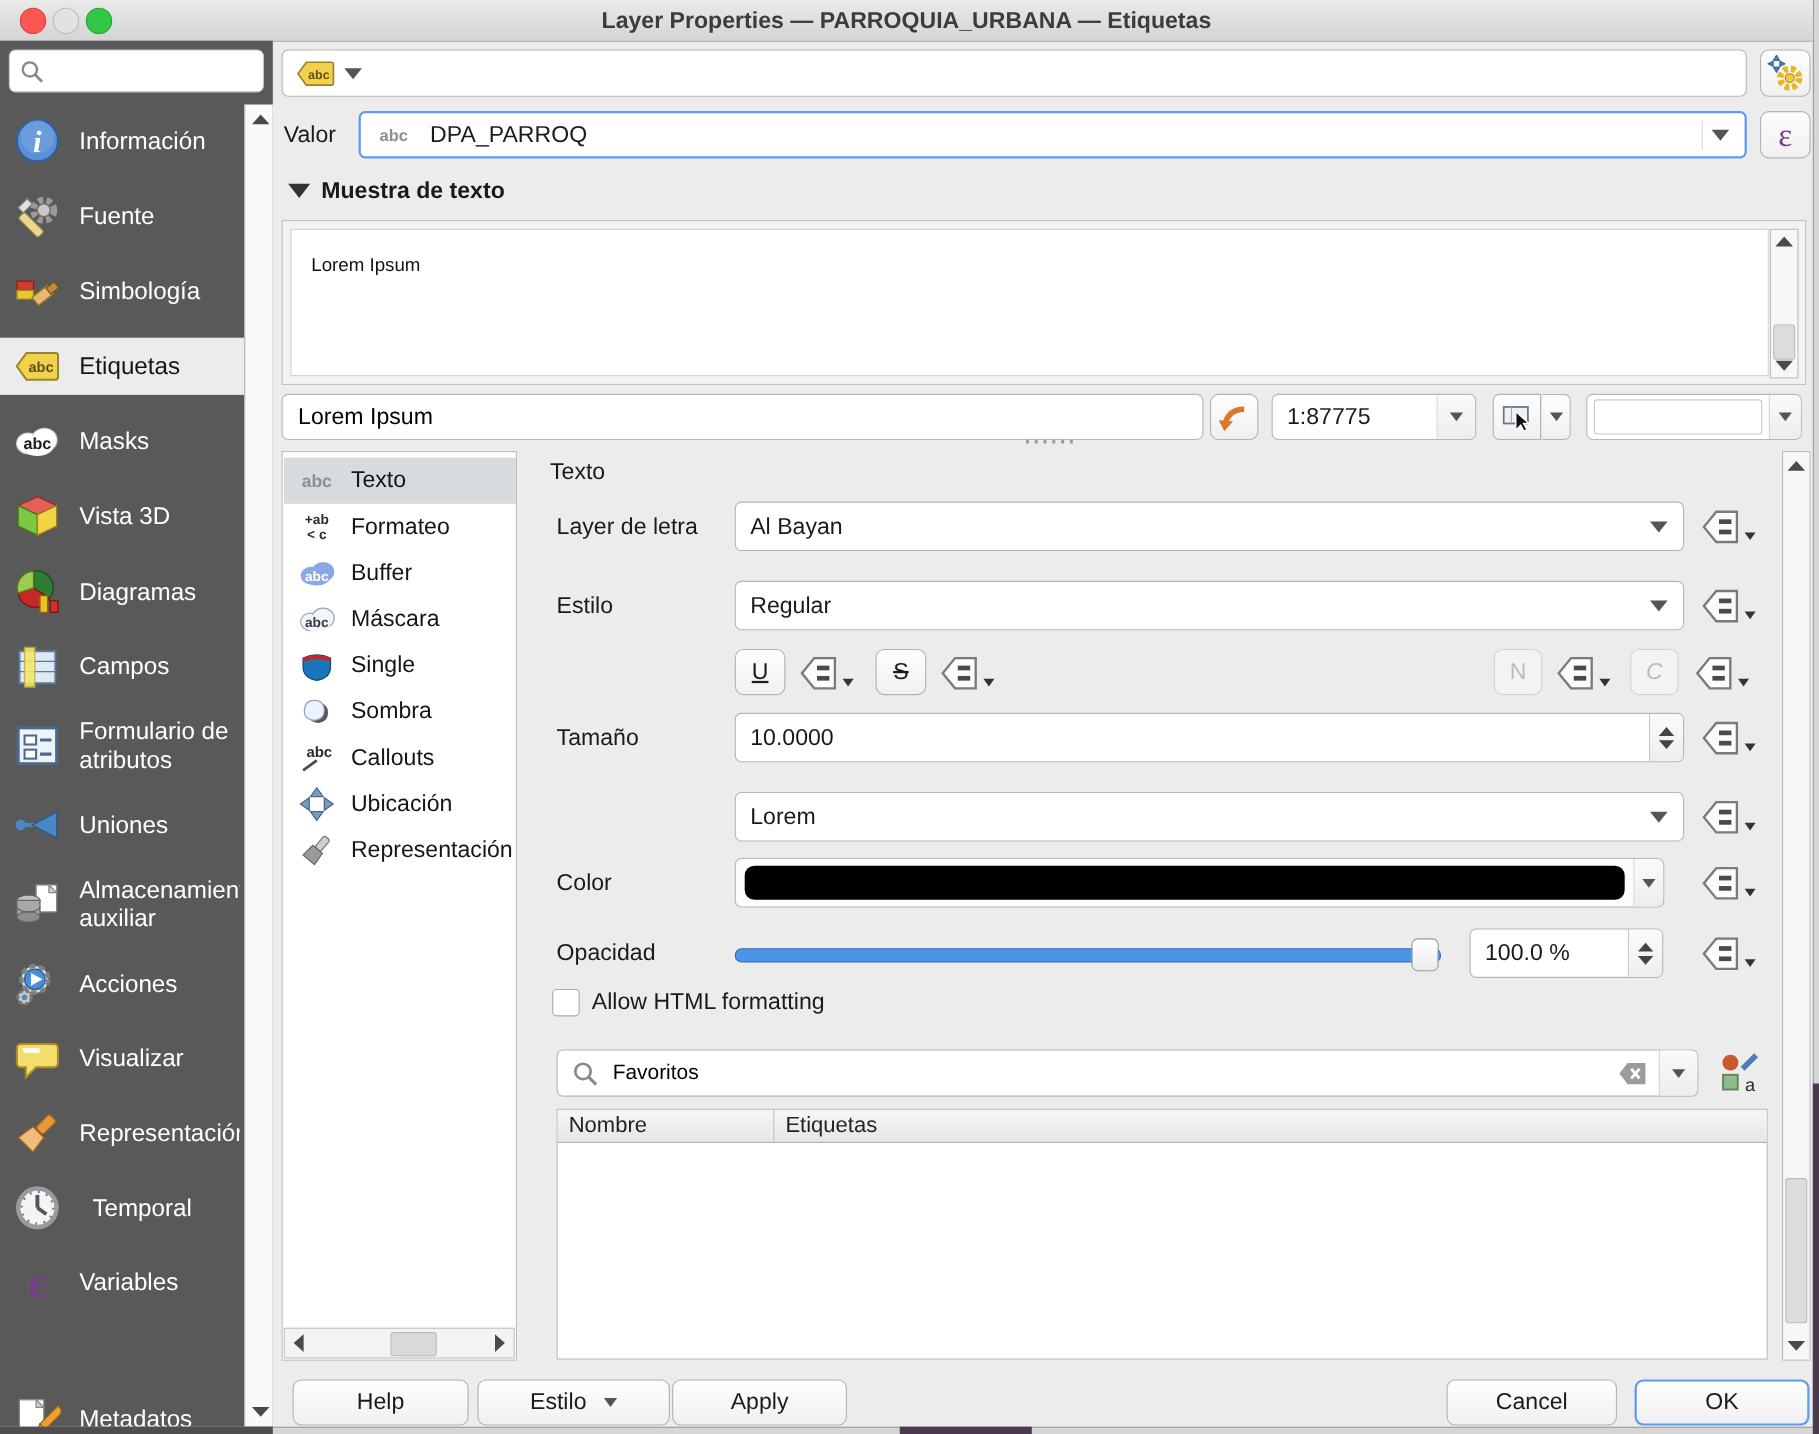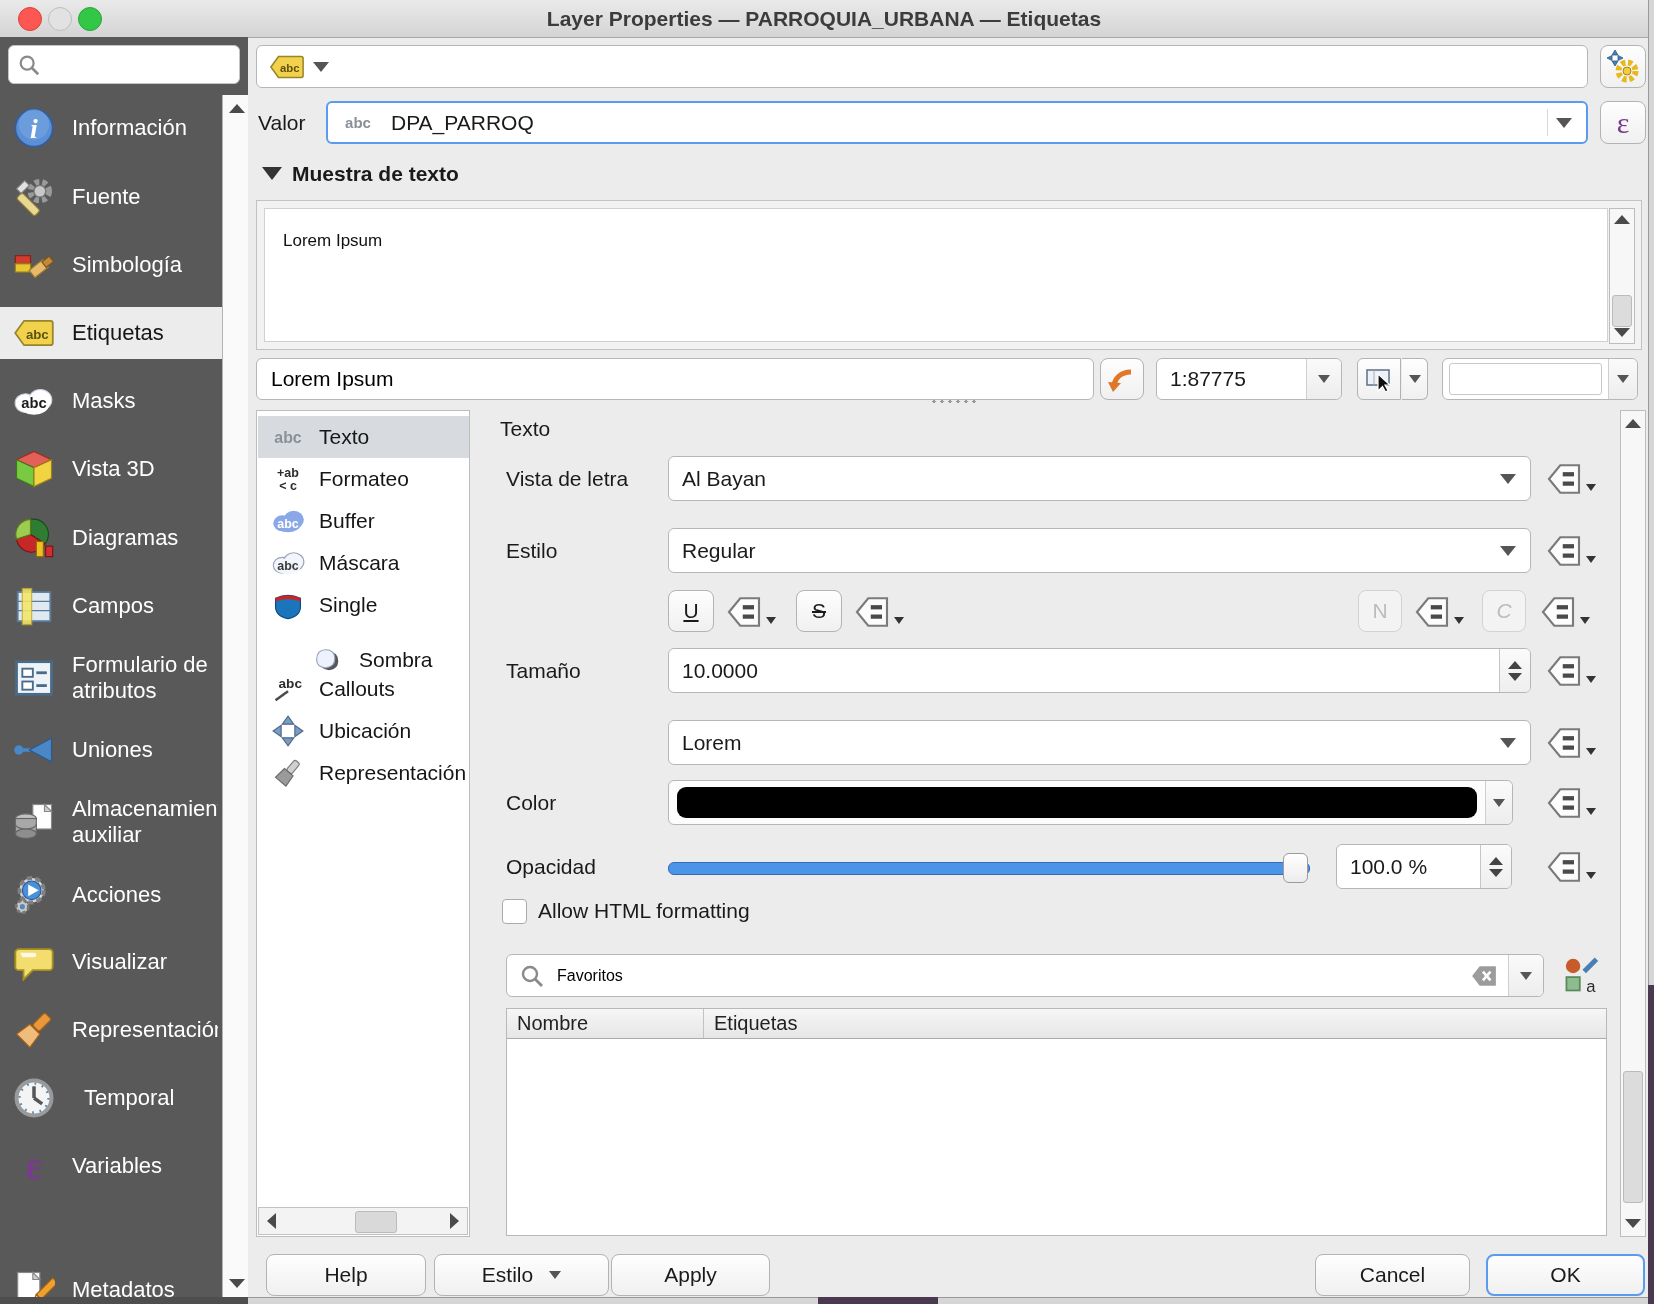--- a/index.html
+++ b/index.html
@@ -416,21 +416,21 @@
             </svg></span>
           <span class="tab-label">Máscara</span>
         </div>
         <div class="tab-item" style="top: 173px;">
           <span class="tab-ico"><svg viewBox="0 0 30 26" width="100%" height="100%">
               <path d="M4 7 Q15 2 26 7 L26 14 Q26 23 15 25 Q4 23 4 14 Z" fill="#1b75bb" stroke="#0a4a80"></path>
               <path d="M4 7 Q15 2 26 7 L26 10 Q15 5.5 4 10 Z" fill="#cc2424"></path>
             </svg></span>
           <span class="tab-label">Single</span>
         </div>
-        <div class="tab-item" style="top: 228px; padding-left: 40px;">
+        <div class="tab-item" style="top: 215px;">
           <span class="tab-ico"><svg viewBox="0 0 30 26" width="100%" height="100%">
               <path d="M8 15 Q8 6 16 6 Q24 6 24 14 Q24 21 16 22 Q8 21 8 15 Z" fill="#55565a"></path>
               <path d="M5 13 Q5 4 13 4 Q21 4 21 12 Q21 19 13 20 Q5 19 5 13 Z" fill="#edf2ff" stroke="#99a2b8"></path>
             </svg></span>
           <span class="tab-label">Sombra</span>
         </div>
         <div class="tab-item" style="top: 257px;">
           <span class="tab-ico"><svg viewBox="0 0 30 26" width="100%" height="100%">
               <text x="17" y="12" font-size="12" font-weight="bold" fill="#2c2c2c" text-anchor="middle">abc</text>
               <line x1="4" y1="23" x2="15" y2="15" stroke="#4a4a4a" stroke-width="2.2"></line>
@@ -461,21 +461,21 @@
     <div class="hscroll" style="left:1px;bottom:1px;width:210px;height:28px">
       <span class="tri-l8" style="margin-left:8px"></span>
       <span style="flex:1"></span>
       <span style="position:absolute;left:96px;top:3px;width:40px;height:20px;background:#d9d9d9;border:1px solid #bbb;border-radius:3px"></span>
       <span class="tri-r8" style="margin-right:8px"></span>
     </div>
   </div>
 
   <div class="label" style="left:500px;top:414px;height:30px">Texto</div>
 
-  <div class="label" style="left:506px;top:456px;height:45px">Vista de letra</div>
+  <div class="label" style="left:506px;top:456px;height:45px">Layer de letra</div>
   <div class="combo" style="left:668px;top:456px;width:863px;height:45px">
     <span class="cval">Al Bayan</span>
     <span class="caret"></span>
   </div>
 
   <div class="label" style="left:506px;top:528px;height:45px">Estilo</div>
   <div class="combo" style="left:668px;top:528px;width:863px;height:45px">
     <span class="cval">Regular</span>
     <span class="caret"></span>
   </div>
@@ -522,21 +522,21 @@
   </div>
 
   <div class="checkbox" style="left:502px;top:899px"></div>
   <div class="label" style="left:538px;top:888px;height:45px">Allow HTML formatting</div>
 
   <div class="combo" style="left:506px;top:954px;width:1038px;height:43px">
     <span class="js-icon" style="width:26px;height:26px;margin-left:12px"><svg viewBox="0 0 26 26" width="100%" height="100%">
           <circle cx="11" cy="11" r="7" fill="none" stroke="#8a8a8a" stroke-width="2.4"></circle>
           <line x1="16" y1="16" x2="23" y2="23" stroke="#8a8a8a" stroke-width="2.8"></line>
         </svg></span>
-    <input type="text" style="border: none; outline: none; font-size: 16px; margin-left: 10px; flex: 1 1 0%; background: transparent; min-width: 0px;" value="Favoritos">
+    <input type="text" style="border: none; outline: none; font-size: 19px; margin-left: 10px; flex: 1 1 0%; background: transparent; min-width: 0px;" value="Favoritos">
     <span class="js-icon" style="width:28px;height:28px;margin-right:10px"><svg viewBox="0 0 26 26" width="100%" height="100%">
           <polygon points="9,4 24,4 24,22 9,22 2,13" fill="#9c9c9c"></polygon>
           <line x1="12" y1="9" x2="19" y2="17" stroke="#fff" stroke-width="2.4"></line>
           <line x1="19" y1="9" x2="12" y2="17" stroke="#fff" stroke-width="2.4"></line>
         </svg></span>
     <span style="width:1px;height:100%;background:#cfcfcf"></span>
     <span style="width:34px;display:flex;justify-content:center;align-items:center;height:100%;background:linear-gradient(#fafafa,#ededed);border-radius:0 6px 6px 0">
       <span class="caret sm" style="margin:0"></span>
     </span>
   </div>

